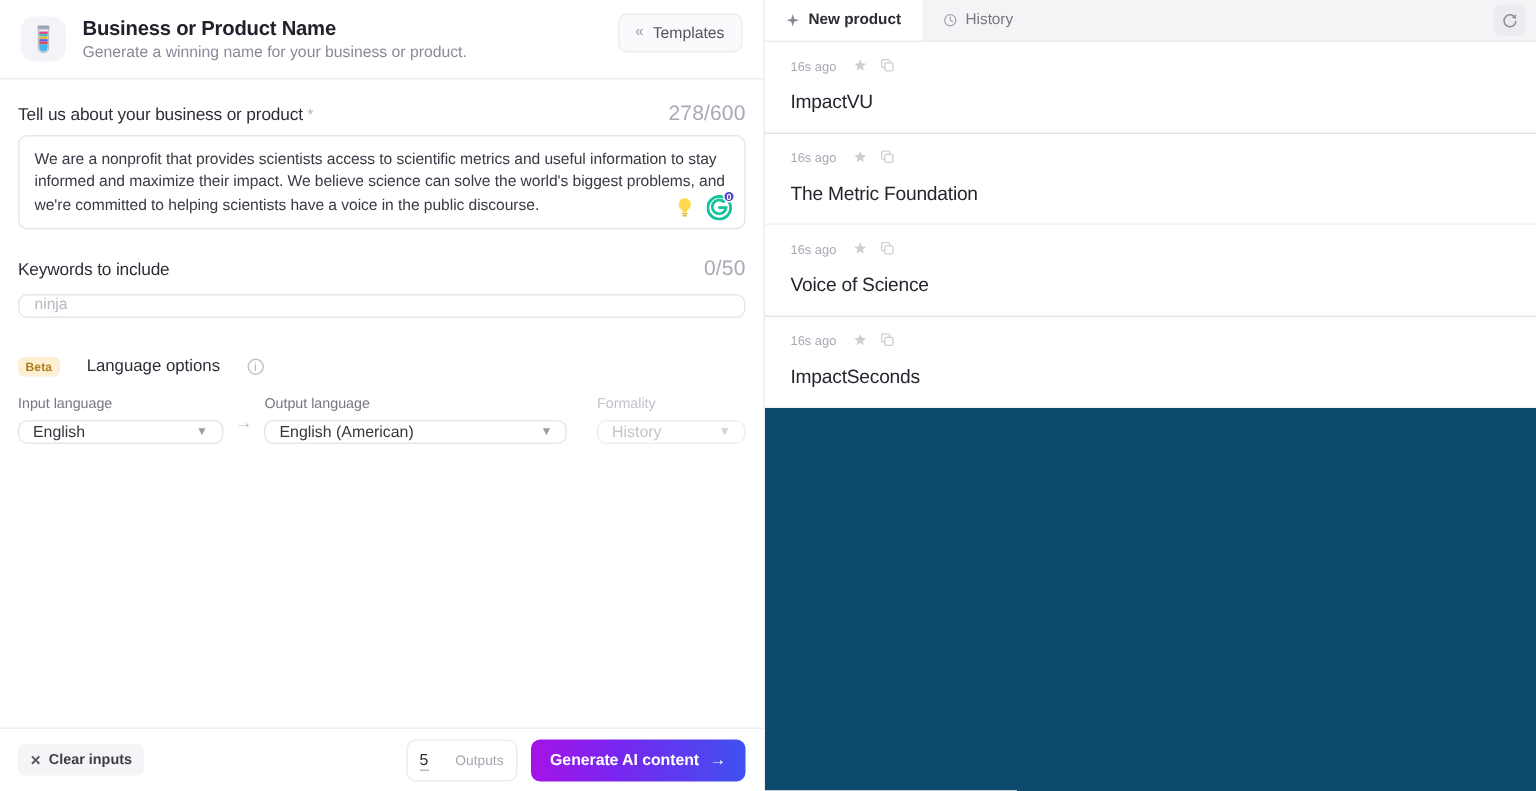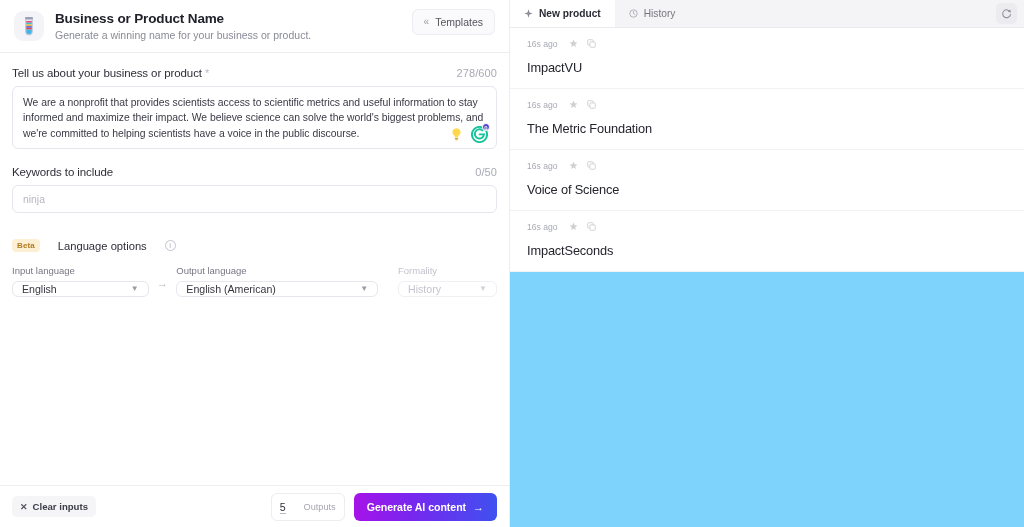--- a/index.html
+++ b/index.html
@@ -58,21 +58,21 @@
     flex: 1; padding: 14px 12px 0 12px; overflow: hidden;
   }
   .field-label-row {
     display: flex; align-items: baseline; justify-content: space-between;
     margin-bottom: 7px;
   }
   .field-label {
     font-size: 11.5px; color: #2e2e39; letter-spacing: -0.1px;
   }
   .req-star { color: #b9b9c4; font-size: 11px; margin-left: 3px; }
-  .counter { font-size: 11px; color: #a9a9b6; letter-spacing: .1px; }
+  .counter { font-size: 14px; color: #a9a9b6; letter-spacing: .1px; }
 
   .textarea-box {
     position: relative;
     border: 1px solid #e6e6ed; border-radius: 6px;
     background: #fff;
     height: 63px;
     padding: 8px 10px;
   }
   .textarea-text {
     font-size: 10.4px; line-height: 15.3px; color: #3a3a46;
@@ -88,21 +88,21 @@
     position: absolute; right: -2px; top: -3px;
     background: #4b3fc9; color: #fff;
     font-size: 6px; line-height: 8px;
     min-width: 8px; height: 8px; border-radius: 4px;
     text-align: center; font-weight: bold;
     border: 1px solid #fff;
   }
 
   .keywords-section { margin-top: 17px; }
   .text-input {
-    width: 100%; height: 28px;
+    width: 100%; height: 16px;
     border: 1px solid #e6e6ed; border-radius: 6px;
     background: #fff;
     padding: 0 10px;
     font-size: 10.4px; color: #3a3a46;
     font-family: "Liberation Sans", sans-serif;
   }
   .text-input::placeholder { color: #b7b7c3; }
 
   
   .lang-section { margin-top: 26px; }
@@ -210,21 +210,21 @@
   }
   .tab-icon { display: flex; align-items: center; }
   .refresh-btn {
     position: absolute; right: 7px; top: 3px;
     width: 21px; height: 21px; border-radius: 5px;
     background: #ececf0;
     display: flex; align-items: center; justify-content: center;
     cursor: pointer;
   }
   .outputs-area {
-    flex: 1; background: #7dd3fc; overflow: hidden;
+    flex: 1; background: #0c4a6e; overflow: hidden;
   }
   .output-card {
     padding: 9px 17px 13px 17px;
     border-bottom: 1px solid #f2f2f6;
     background: #fff;
   }
   .oc-meta { display: flex; align-items: center; gap: 8px; height: 13px; }
   .oc-time { font-size: 8.6px; color: #a9a9b6; }
   .oc-actions { display: flex; align-items: center; gap: 9px; margin-left: 3px; }
   .oc-icon { opacity: .28; display: flex; }

